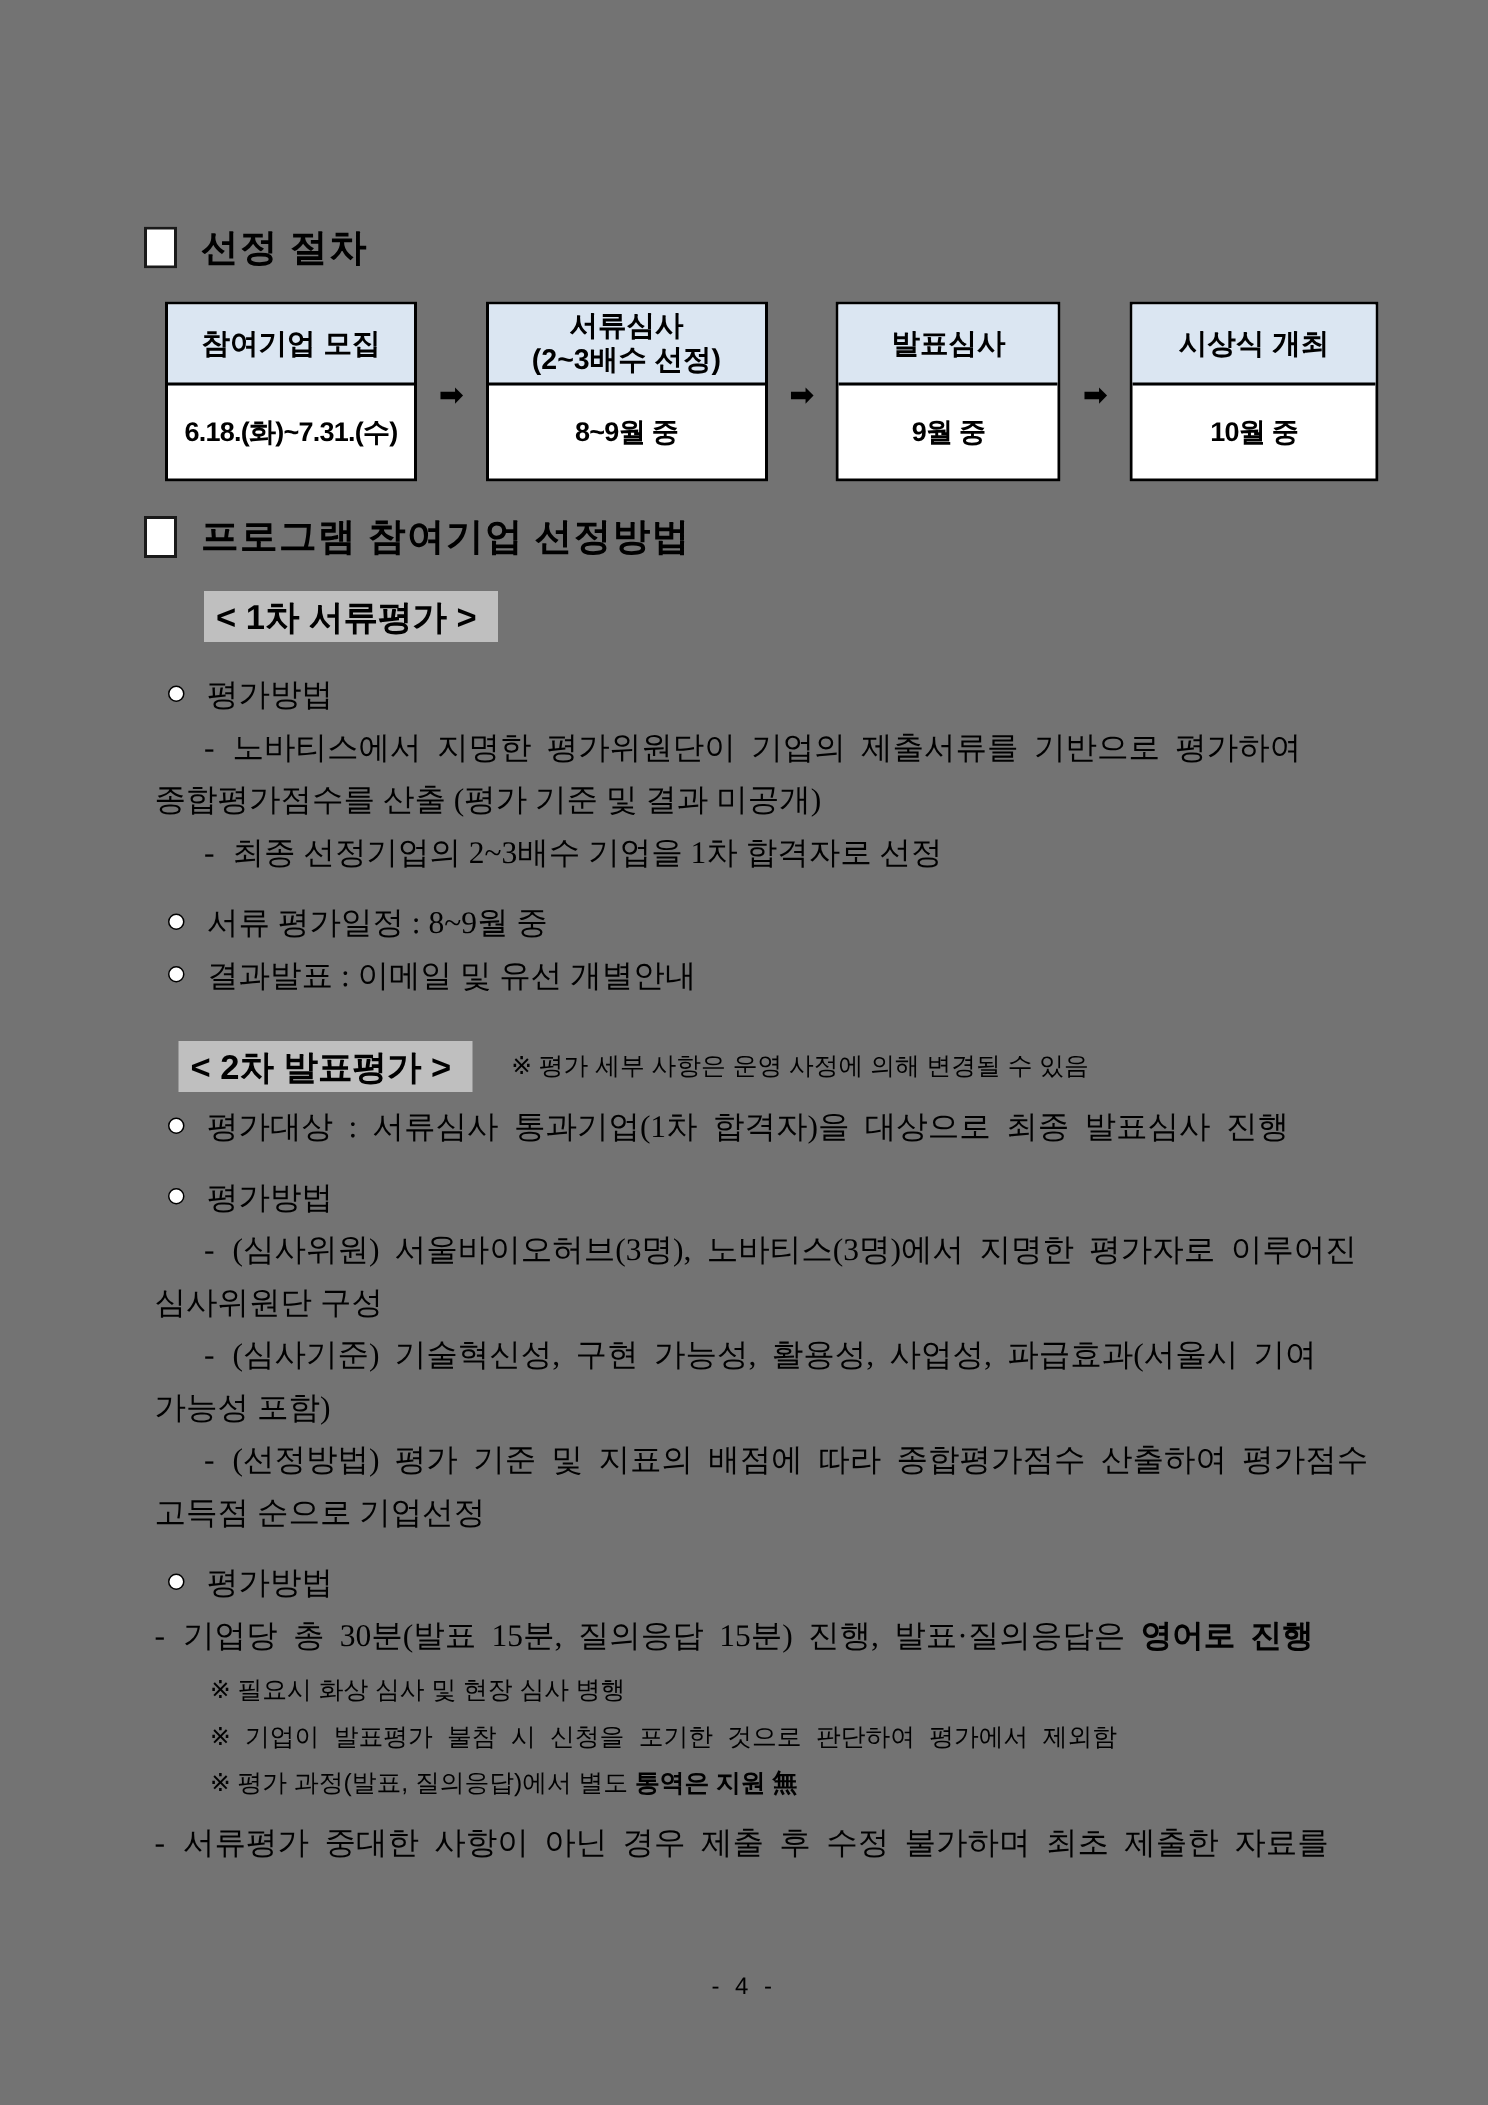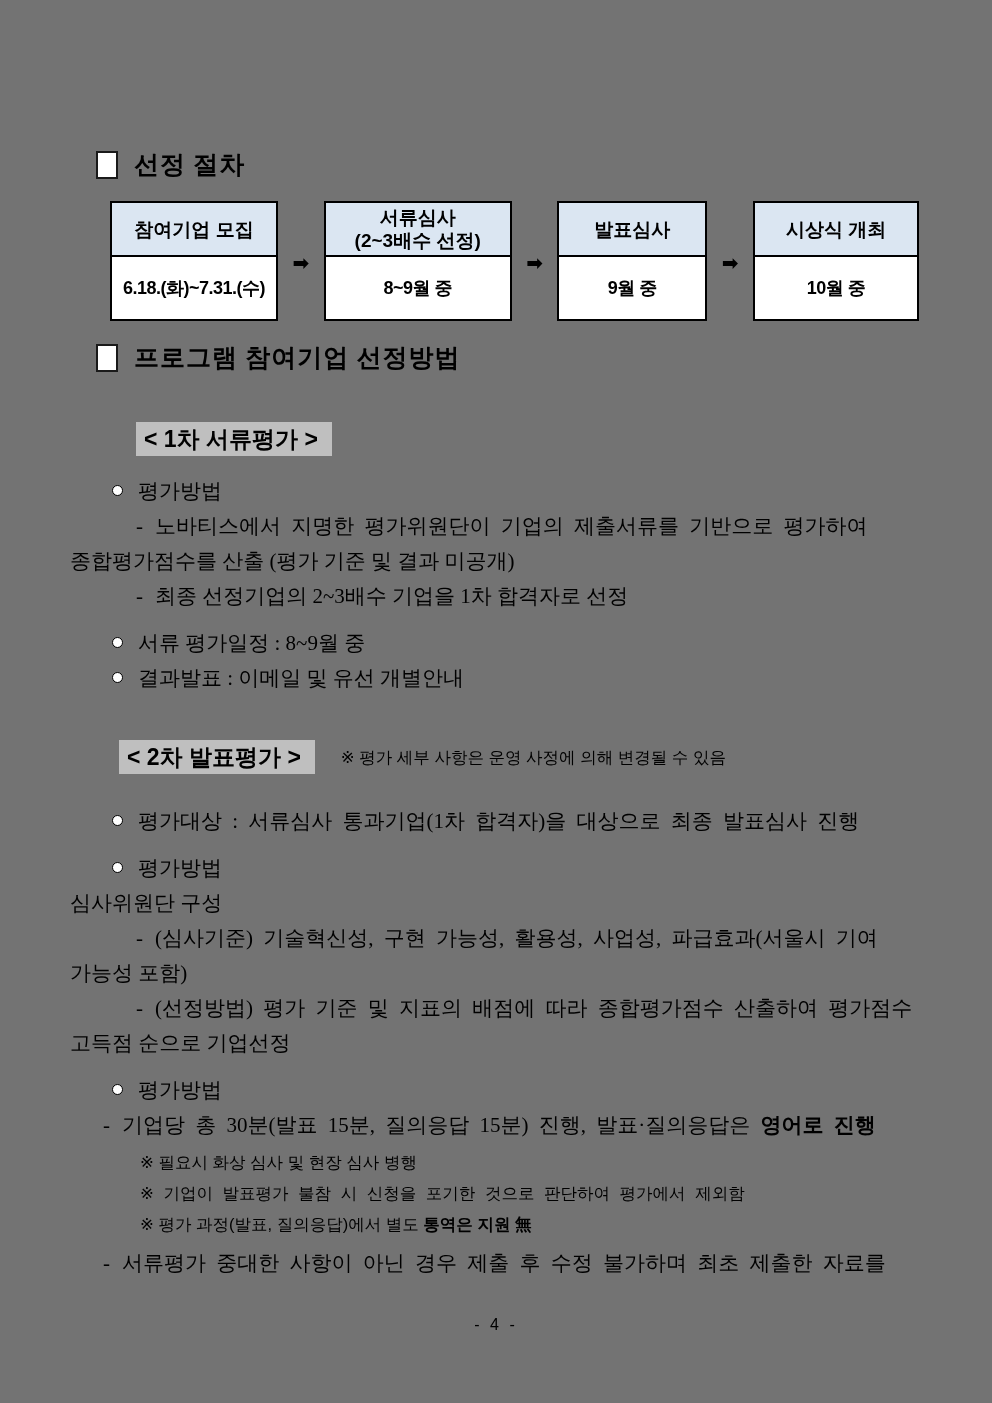--- a/index.html
+++ b/index.html
@@ -48,46 +48,46 @@
   }
   .fh2:empty{display:none;}
   
   .small-note{
     font-family:"Liberation Sans","DejaVu Sans",sans-serif;
     font-size:16.5px;line-height:31px;
   }
   .flow-note{margin:24px 0 0 114px;word-spacing:4px;}
   
   .round-head-row{display:flex;align-items:center;gap:26px;margin-left:92px;}
-  .rh1{margin-top:48px;padding-left:44px;}
-  .rh2{margin-top:44px;padding-left:27px;}
+  .rh1{margin-top:20px;padding-left:44px;}
+  .rh2{margin-top:26px;padding-left:27px;}
   .round-head{
     display:inline-block;background:#bfbfbf;color:#000;
     font-family:"Liberation Sans","DejaVu Sans",sans-serif;
     font-weight:bold;font-size:23px;line-height:30px;
     padding:2px 14px 2px 8px;
   }
   
   .line{
     font-size:21px;line-height:35px;white-space:nowrap;
     font-family:"Liberation Serif","DejaVu Serif",serif;
   }
   .lvl1{padding-left:112px;}   
   .lvl2{padding-left:136px;}   
-  .lvl2c{padding-left:70px;}  
+  .lvl2c{padding-left:103px;}  
   .lvl1b{padding-left:103px;}  
   .notes{padding-left:140px;}
   .jw{word-spacing:5px;}
   .b{font-weight:bold;text-align:right;}
   .circle-icon{
     display:inline-block;width:9px;height:9px;border:1.5px solid #000;border-radius:50%;
     margin-right:15px;vertical-align:2px;background:#fff;
   }
   .dash{display:inline-block;margin-right:12px;}
-  .mt18{margin-top:18px;} .mt14{margin-top:30px;} .mt12{margin-top:12px;}
+  .mt18{margin-top:18px;} .mt14{margin-top:6px;} .mt12{margin-top:12px;}
   .mt6{margin-top:6px;} .mt4{margin-top:4px;}
   
   .footer{
     position:absolute;top:1316px;left:0;width:100%;text-align:center;
     font-family:"Liberation Sans","DejaVu Sans",sans-serif;
     font-size:16px;letter-spacing:3px;
   }
 </style>
 </head>
 <body>
@@ -165,20 +165,23 @@
   <div class="round-head-row rh2">
     <span class="round-head">&lt; 2차 발표평가 &gt;</span>
     <span class="small-note">※ 평가 세부 사항은 운영 사정에 의해 변경될 수 있음</span>
   </div>
 
   <div class="line lvl1 mt14 jw">
     <span class="circle-icon"></span><span>평가대상 : 서류심사 통과기업(1차 합격자)을 대상으로 최종 발표심사 진행</span>
   </div>
   <div class="line lvl1 mt12">
     <span class="circle-icon"></span><span>평가방법</span>
+  </div>
+  <div class="line lvl2 jw">
+    <span class="dash">-</span><span>(심사위원) 서울바이오허브(3명), 노바티스(3명)에서 지명한 평가자로 이루어진</span>
   </div>
   <div class="line lvl2c">
     <span>심사위원단 구성</span>
   </div>
   <div class="line lvl2 jw">
     <span class="dash">-</span><span>(심사기준) 기술혁신성, 구현 가능성, 활용성, 사업성, 파급효과(서울시 기여</span>
   </div>
   <div class="line lvl2c">
     <span>가능성 포함)</span>
   </div>

